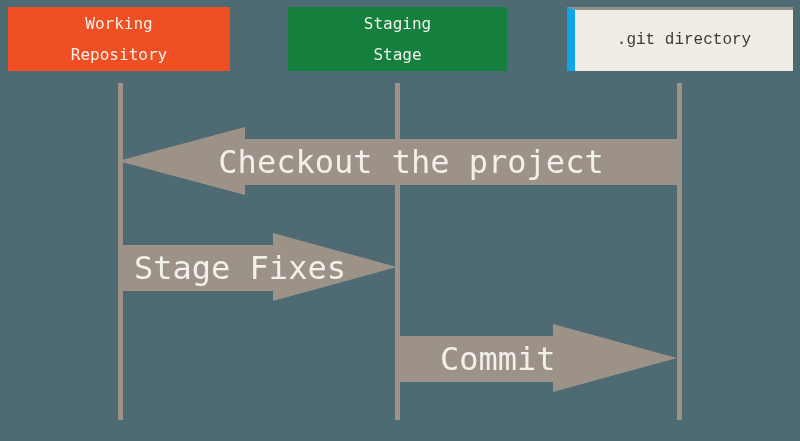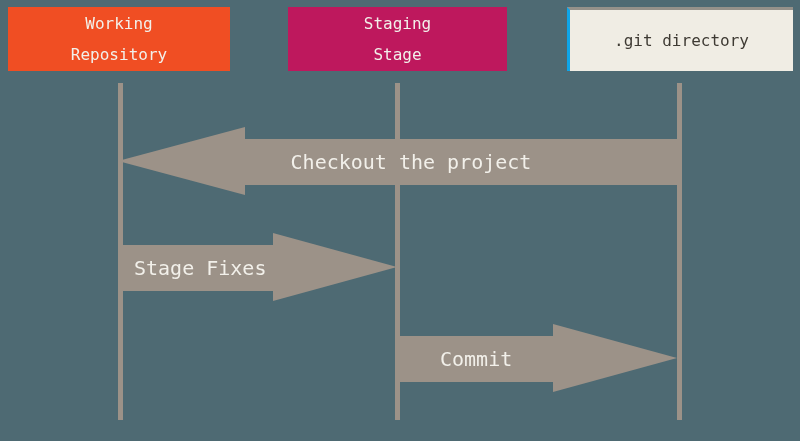--- a/index.html
+++ b/index.html
@@ -20,27 +20,28 @@
     display: flex;
     flex-direction: column;
     justify-content: center;
     align-items: center;
     font-size: 16px;
     line-height: 31px;
     z-index: 3;
     text-align: right;
   }
   .box-wd  { left: 8px;   width: 222px; background: #F04E23; color: #F2F0EA; }
-  .box-sa  { left: 288px; width: 219px; background: #be185d; color: #F2F0EA; }
+  .box-sa  { left: 288px; width: 219px; background: #15803d; color: #F2F0EA; }
   .box-git {
     left: 567px; width: 226px;
     background: #F0EDE4; color: #3E3A33;
-    border-left: 3px solid #0ea5e9;
+    border-left: 8px solid #0ea5e9;
     border-top: 3px solid #95918A;
     box-sizing: border-box;
+    font-family: Liberation Mono, monospace;
   }
 
   
   .lifeline {
     position: absolute;
     top: 83px;
     width: 5px;
     height: 337px;
     background: #9C9288;
     z-index: 1;
@@ -63,21 +64,21 @@
     width: 0; height: 0;
     border-top: 34.5px solid transparent;
     border-bottom: 34.5px solid transparent;
   }
   .arrow .alabel {
     position: absolute;
     top: 11.5px;
     height: 46px;
     line-height: 46px;
     color: #F2F0EA;
-    font-size: 20px;
+    font-size: 32px;
     white-space: nowrap;
     z-index: 2;
   }
 
   
   .arrow-checkout { left: 118px; top: 127px; width: 562px; }
   .arrow-checkout .ahead { left: 0; border-right: 127px solid #9C9288; }
   .arrow-checkout .abody { left: 127px; width: 435px; }
   .arrow-checkout .alabel {
     left: 24px; width: calc(100% - 24px);

